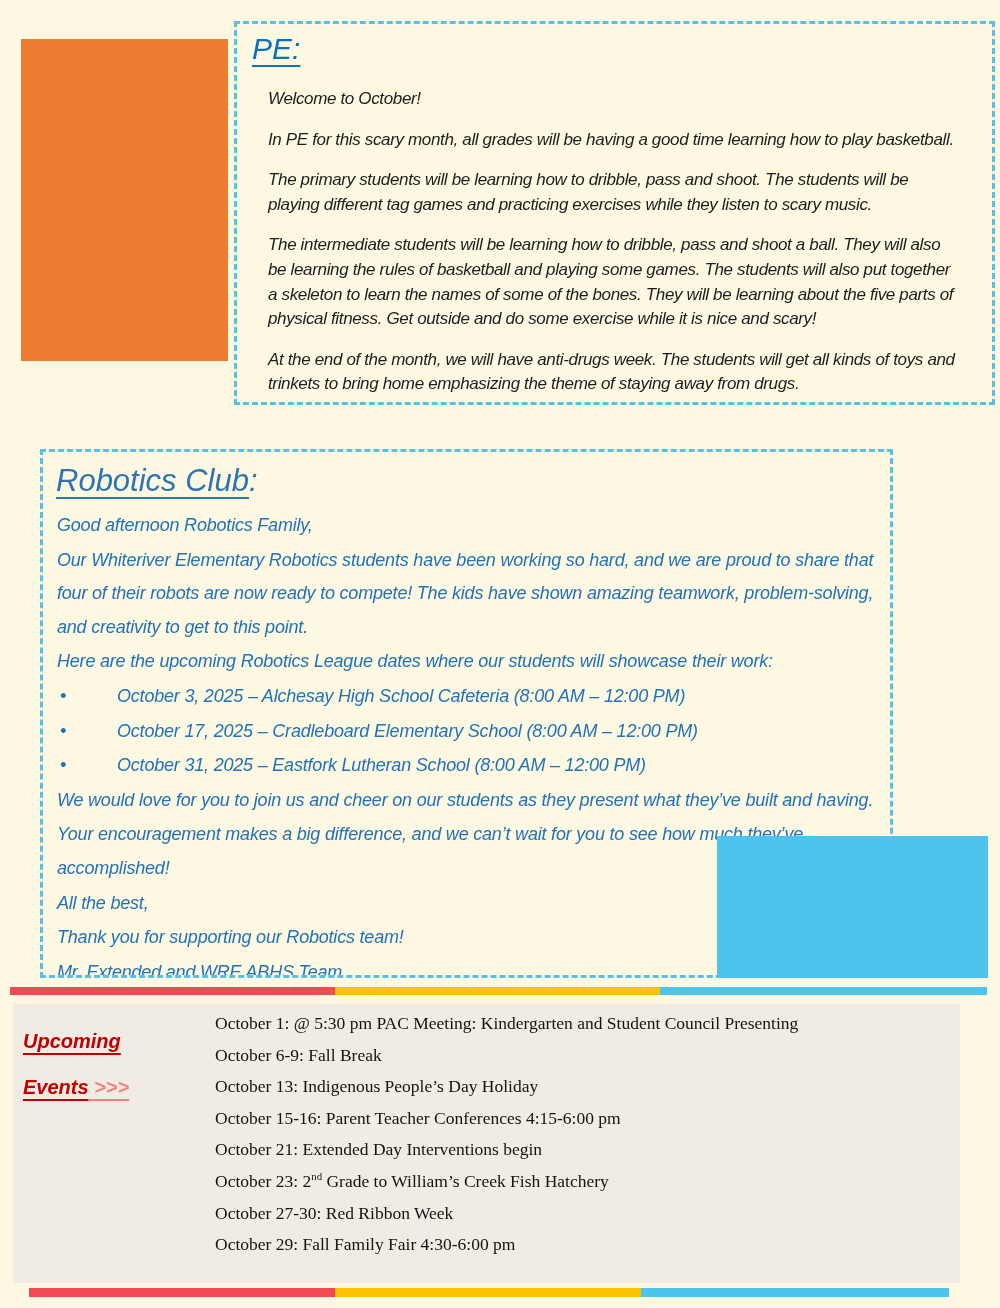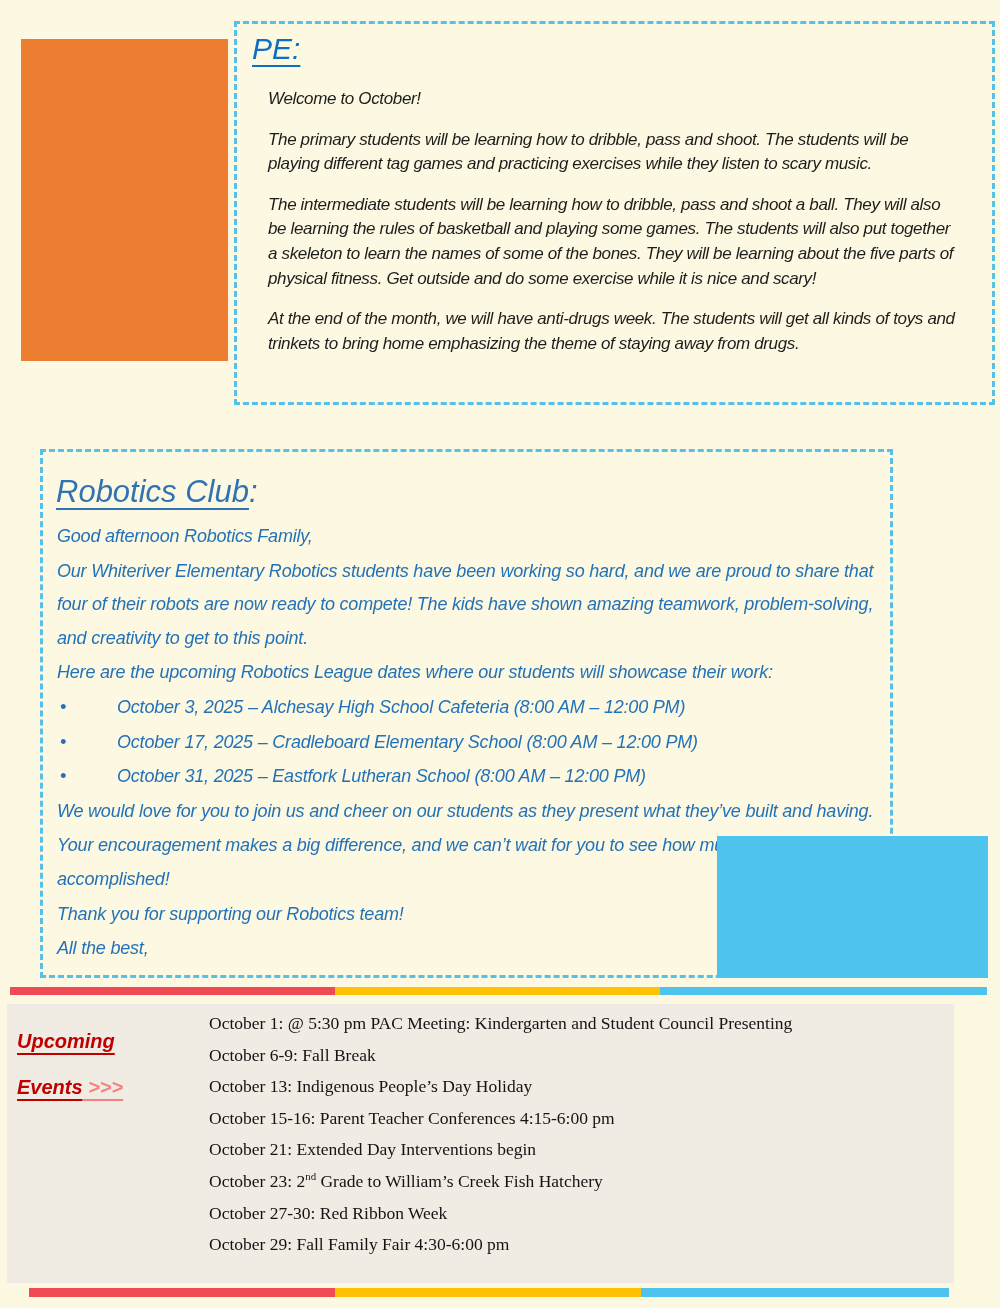--- a/index.html
+++ b/index.html
@@ -21,21 +21,21 @@
   .pe-title {
     margin:0 0 21px 0; font-size:30px; font-weight:400; color:var(--pe-heading);
   }
   .pe-title .u { text-decoration:underline; text-decoration-thickness:2px; text-underline-offset:6px; }
   .pe-body p {
     margin:16px; font-size:17px; line-height:24.6px; letter-spacing:-0.35px; color:var(--pe-text);
   }
 
   
   .robo-title {
-    margin:15px 0 10px 0; font-size:31px; font-weight:400; color:var(--robotics-heading);
+    margin:4px 0 10px 0; font-size:31px; font-weight:400; color:var(--robotics-heading);
   }
   .robo-title .u { text-decoration:underline; text-decoration-thickness:2px; text-underline-offset:6px; }
   .robo-body p, .robo-body li {
     margin:1px; font-size:18px; line-height:33.6px; letter-spacing:-0.2px; color:var(--robotics-text);
   }
   .robo-body ul { margin:0; padding:0; list-style:none; }
   .robo-body li { position:relative; padding-left:60px; }
   .robo-body li .bullet { position:absolute; left:3px; top:0; }
 
   
@@ -46,21 +46,21 @@
   .seg-yellow { background:var(--bar-yellow); }
   .seg-blue   { background:var(--bar-blue); }
   .tb.seg-red    { left:10px;  width:325px; }
   .tb.seg-yellow { left:335px; width:325px; }
   .tb.seg-blue   { left:660px; width:327px; }
   .bb.seg-red    { left:29px;  width:306px; }
   .bb.seg-yellow { left:335px; width:306px; }
   .bb.seg-blue   { left:641px; width:308px; }
 
   
-  .events-box { position:absolute; left:7px; top:1004px; width:947px; height:279px; background:var(--events-bg); overflow:hidden; }
+  .events-box { position:absolute; left:13px; top:1004px; width:947px; height:279px; background:var(--events-bg); overflow:hidden; }
   .events-label { position:absolute; left:10px; font-size:20px; font-weight:700; font-style:italic; color:var(--events-label); white-space:nowrap; }
   .events-label .u  { text-decoration:underline; text-decoration-thickness:2px; text-underline-offset:5px; }
   .events-label .arrows { color:var(--events-arrows); text-decoration:underline; text-decoration-thickness:2px; text-underline-offset:5px; }
   .label-1 { top:26px; }
   .label-2 { top:72px; }
   .events-list { position:absolute; left:202px; top:4px; }
   .event-row {
     font-family:"Liberation Serif", serif; font-size:17.5px; line-height:31.6px;
     color:var(--events-text); white-space:nowrap;
   }
@@ -70,41 +70,42 @@
 <body>
 
 <div class="page">
 
   <div class="orange-rect"></div>
 
   <section class="dash-box pe-box">
     <h2 class="pe-title"><span class="u">PE:</span></h2>
     <div class="pe-body">
       <p>Welcome to October!</p>
+      <p>In PE for this scary month, all grades will be having a good time learning how to play basketball.</p>
       <p>The primary students will be learning how to dribble, pass and shoot. The students will be playing different tag games and practicing exercises while they listen to scary music.</p>
       <p>The intermediate students will be learning how to dribble, pass and shoot a ball.  They will also be learning the rules of basketball and playing some games. The students will also put together a skeleton to learn the names of some of the bones.  They will be learning about the five parts of physical fitness.  Get outside and do some exercise while it is nice and scary!</p>
       <p>At the end of the month, we will have anti-drugs week. The students will get all kinds of toys and trinkets to bring home emphasizing the theme of staying away from drugs.</p>
     </div>
   </section>
 
   <section class="dash-box robotics-box">
     <h2 class="robo-title"><span class="u">Robotics Club</span><span>:</span></h2>
     <div class="robo-body">
       <p>Good afternoon Robotics Family,</p>
       <p>Our Whiteriver Elementary Robotics students have been working so hard, and we are proud to share that four of their robots are now ready to compete! The kids have shown amazing teamwork, problem-solving, and creativity to get to this point.</p>
       <p>Here are the upcoming Robotics League dates where our students will showcase their work:</p>
       <ul>
         <li><span class="bullet">•</span><span>October 3, 2025 – Alchesay High School Cafeteria (8:00 AM – 12:00 PM)</span></li>
         <li><span class="bullet">•</span><span>October 17, 2025 – Cradleboard Elementary School (8:00 AM – 12:00 PM)</span></li>
         <li><span class="bullet">•</span><span>October 31, 2025 – Eastfork Lutheran School (8:00 AM – 12:00 PM)</span></li>
       </ul>
       <p>We would love for you to join us and cheer on our students as they present what they’ve built and having.</p>
       <p>Your encouragement makes a big difference, and we can’t wait for you to see how much they’ve accomplished!</p>
+      <p>All the best,</p>
       <p>Thank you for supporting our Robotics team!</p>
-      <p>All the best,</p>
       <p>Mr. Extended and WRE ABHS Team</p>
     </div>
   </section>
 
   <div class="blue-rect"></div>
 
   <div class="bar-seg tb seg-red"></div>
   <div class="bar-seg tb seg-yellow"></div>
   <div class="bar-seg tb seg-blue"></div>
 

